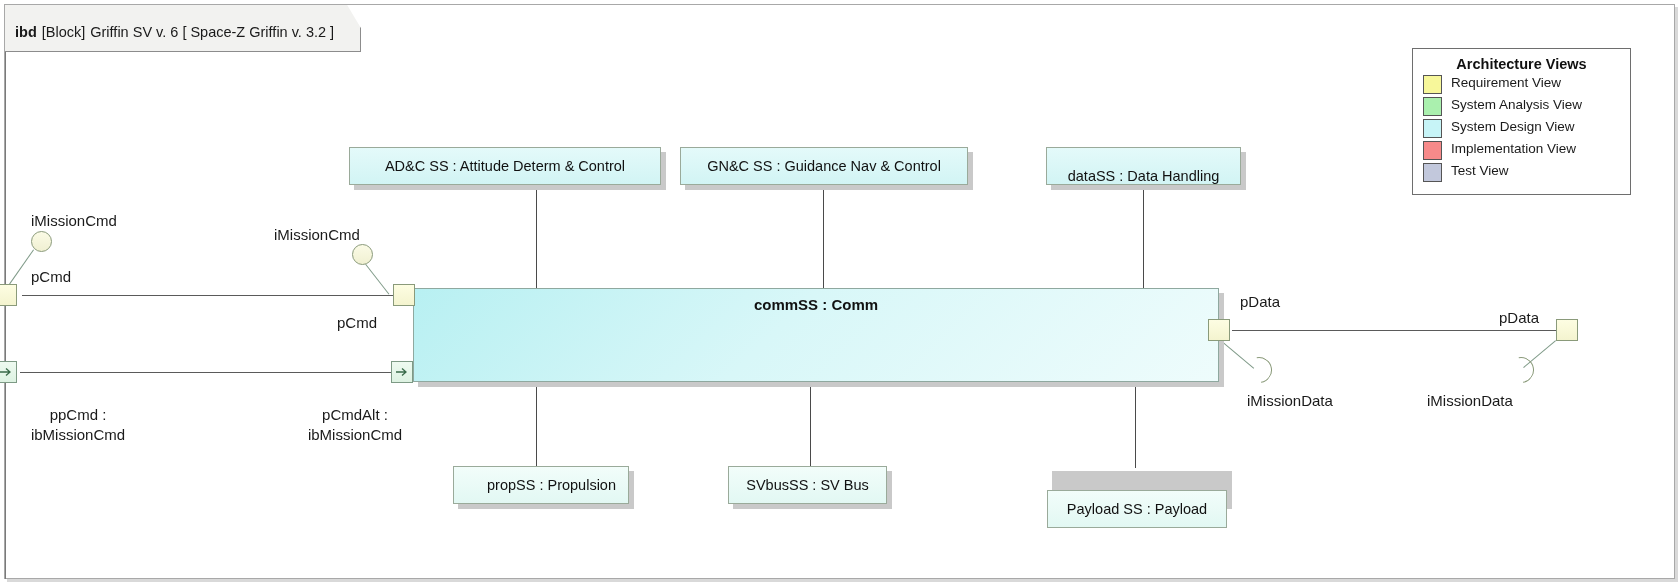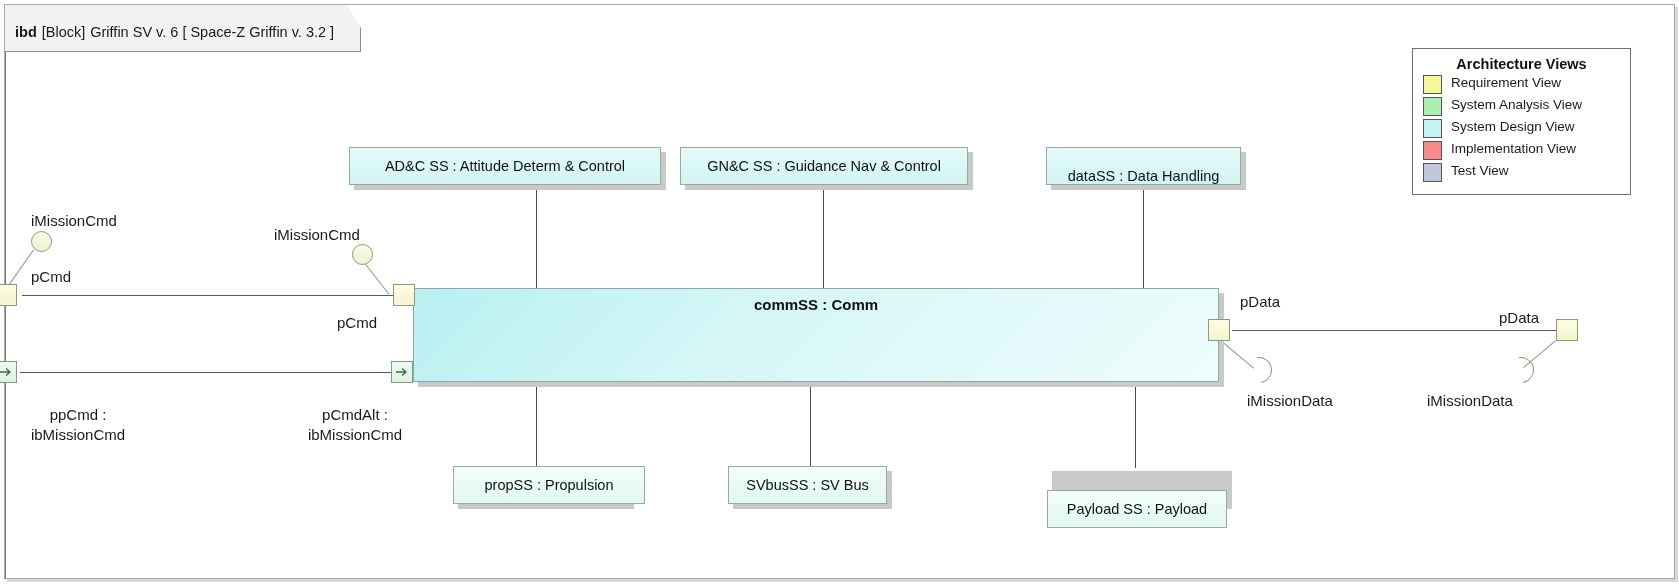--- a/index.html
+++ b/index.html
@@ -257,21 +257,21 @@
   <div class="block sub-block" style="left:680px; top:147px; width:288px;">
     <span>GN&amp;C SS : Guidance Nav &amp; Control</span>
   </div>
 
   <div class="block-shadow" style="left:1051px; top:152px; width:195px; height:38px;"></div>
   <div class="block sub-block" style="left:1046px; top:147px; width:195px;align-items:flex-end;">
     <span>dataSS : Data Handling</span>
   </div>
 
   <div class="block-shadow" style="left:458px; top:471px; width:176px; height:38px;"></div>
-  <div class="block sub-block light" style="left:453px; top:466px; width:192px;">
+  <div class="block sub-block light" style="left:453px; top:466px; width:176px;justify-content:flex-end;">
     <span>propSS : Propulsion</span>
   </div>
 
   <div class="block-shadow" style="left:733px; top:471px; width:159px; height:38px;"></div>
   <div class="block sub-block light" style="left:728px; top:466px; width:159px;">
     <span>SVbusSS : SV Bus</span>
   </div>
 
   <div class="block-shadow" style="left:1052px; top:471px; width:180px; height:38px;"></div>
   <div class="block sub-block light" style="left:1047px; top:466px; width:180px;margin-top:24px;">

